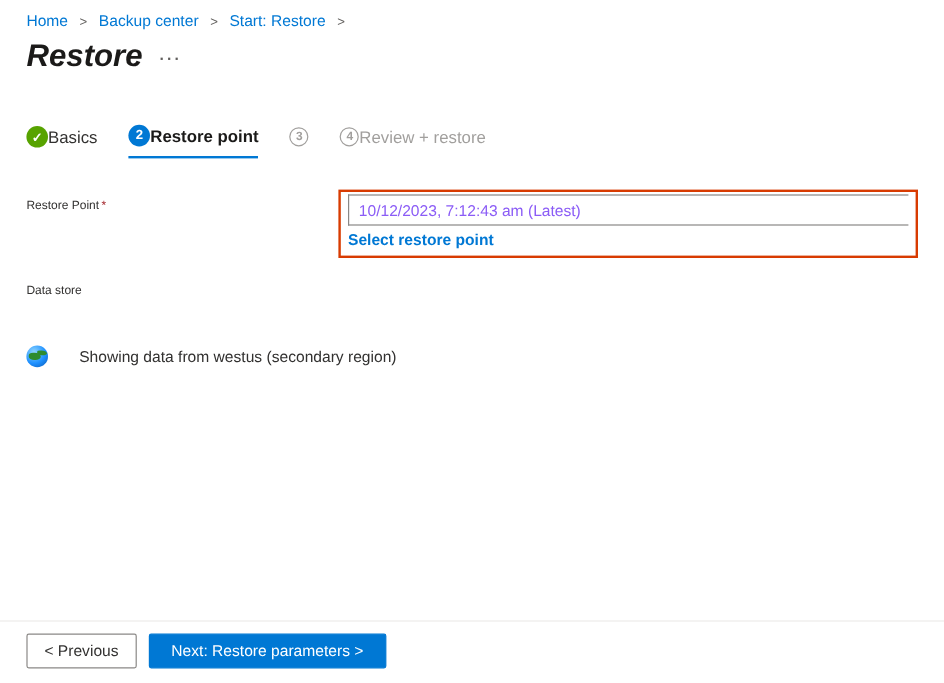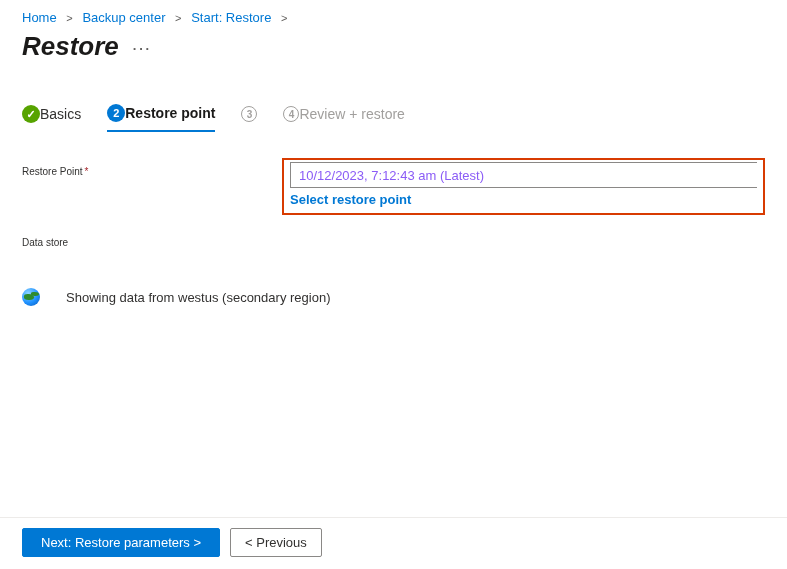--- a/index.html
+++ b/index.html
@@ -186,15 +186,15 @@
     <div class="lbl">Data store</div>
   </div>
 </div>
 
 <div class="region-note">
   <span class="globe"></span>
   <span>Showing data from westus (secondary region)</span>
 </div>
 
 <div class="footer">
+  <button class="btn secondary">&lt; Previous</button>
   <button class="btn primary">Next: Restore parameters &gt;</button>
-  <button class="btn secondary">&lt; Previous</button>
 </div>
 
 </body></html>

